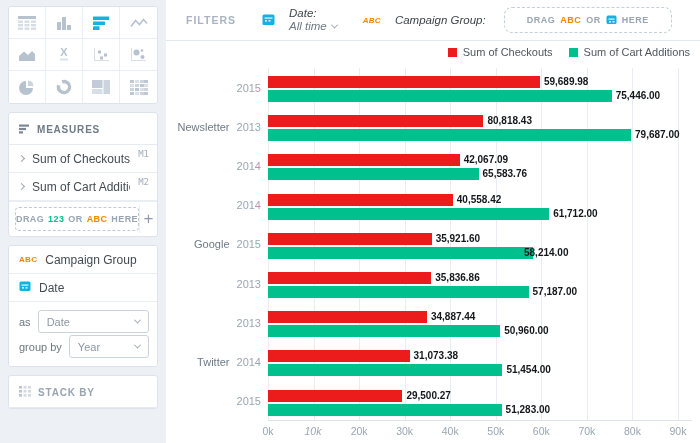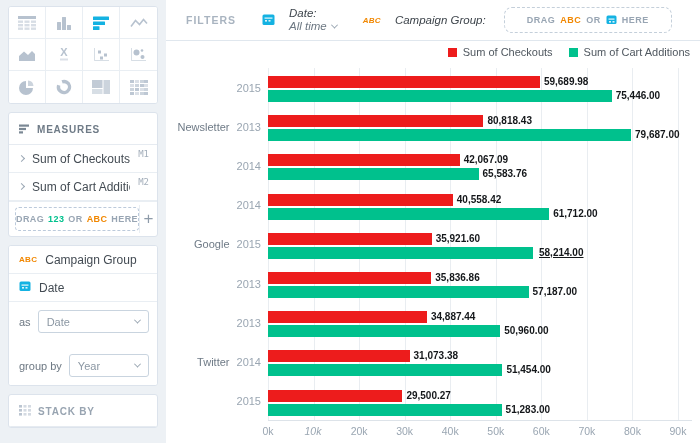--- a/index.html
+++ b/index.html
@@ -26,21 +26,21 @@
   .chev-r { width:5px; height:5px; border-top:1.5px solid #9aa7b4; border-right:1.5px solid #9aa7b4; transform:rotate(45deg); flex:0 0 auto; }
   .chev-d { display:inline-block; width:5px; height:5px; border-right:1.5px solid #97a3b0; border-bottom:1.5px solid #97a3b0; transform:rotate(45deg) translate(-1px,-1px); }
 
   .dz-row { display:flex; align-items:stretch; border-top:1px solid #e9eef3; }
   .dropzone { flex:1; margin:5px 0 5px 6px; border:1px dashed #bccadb; border-radius:4px; display:flex; align-items:center; justify-content:center; gap:4px; font-size:9px; letter-spacing:0.4px; color:#98a5b3; height:24px; cursor:pointer; font-weight:bold; }
   .tok-num { color:#00c18d; font-weight:bold; }
   .tok-abc { color:#f18701; font-weight:bold; }
   .plus-btn { width:30px; display:flex; align-items:center; justify-content:center; color:#8e9ba9; font-size:17px; font-weight:400; cursor:pointer; border-left:1px solid #e9eef3; margin:3px 0; }
 
   .ctrl-area { padding:6px 8px 8px 10px; background:#fff; }
-  .ctrl-row { display:flex; align-items:center; margin-top:21px; }
+  .ctrl-row { display:flex; align-items:center; margin-top:2px; }
   .ctrl-row:first-child { margin-top:2px; }
   .ctrl-label { font-size:11px; color:#6d7883; margin-right:7px; white-space:nowrap; }
   .select { flex:1; height:23px; border:1px solid #c9d4df; border-radius:3px; background:#fff; display:flex; align-items:center; padding:0 8px; font-size:11px; color:#8b97a3; cursor:pointer; justify-content:space-between; }
 
   
   .main { position:absolute; left:166px; top:0; width:534px; height:443px; background:#fff; }
   .filters-bar { height:41px; border-bottom:1px solid #e0e7ee; display:flex; align-items:center; }
   .filters-title { font-size:10.5px; letter-spacing:1px; color:#a9b4c0; font-weight:bold; margin-left:20px; }
   .filter-item { display:flex; align-items:center; gap:14px; margin-left:26px; cursor:pointer;font-style:italic; }
   .f-lines { line-height:13px; }
@@ -395,21 +395,21 @@
             </div>
             <div class="c-row">
               <div class="c-labels">
                 <span class="g-label">Google</span>
                 <span class="y-label">2015</span>
               </div>
               <div class="c-bars">
                 <div class="bar" style="top: 8px; width: 163.643px; background: rgb(237, 28, 28);"></div>
                 <span class="bar-val" style="top: 8px; left: 167.643px;">35,921.60</span>
                 <div class="bar" style="top: 22px; width: 265.197px; background: rgb(0, 193, 141);"></div>
-                <span class="bar-val" style="top: 22px; left: 271px; text-decoration: underline;">58,214.00</span>
+                <span class="bar-val" style="top: 22px; left: 256px;">58,214.00</span>
               </div>
             </div>
             <div class="c-row">
               <div class="c-labels">
                 <span class="y-label">2013</span>
               </div>
               <div class="c-bars">
                 <div class="bar" style="top: 8px; width: 163.257px; background: rgb(237, 28, 28);"></div>
                 <span class="bar-val" style="top: 8px; left: 167.257px;">35,836.86</span>
                 <div class="bar" style="top: 22px; width: 260.519px; background: rgb(0, 193, 141);"></div>

